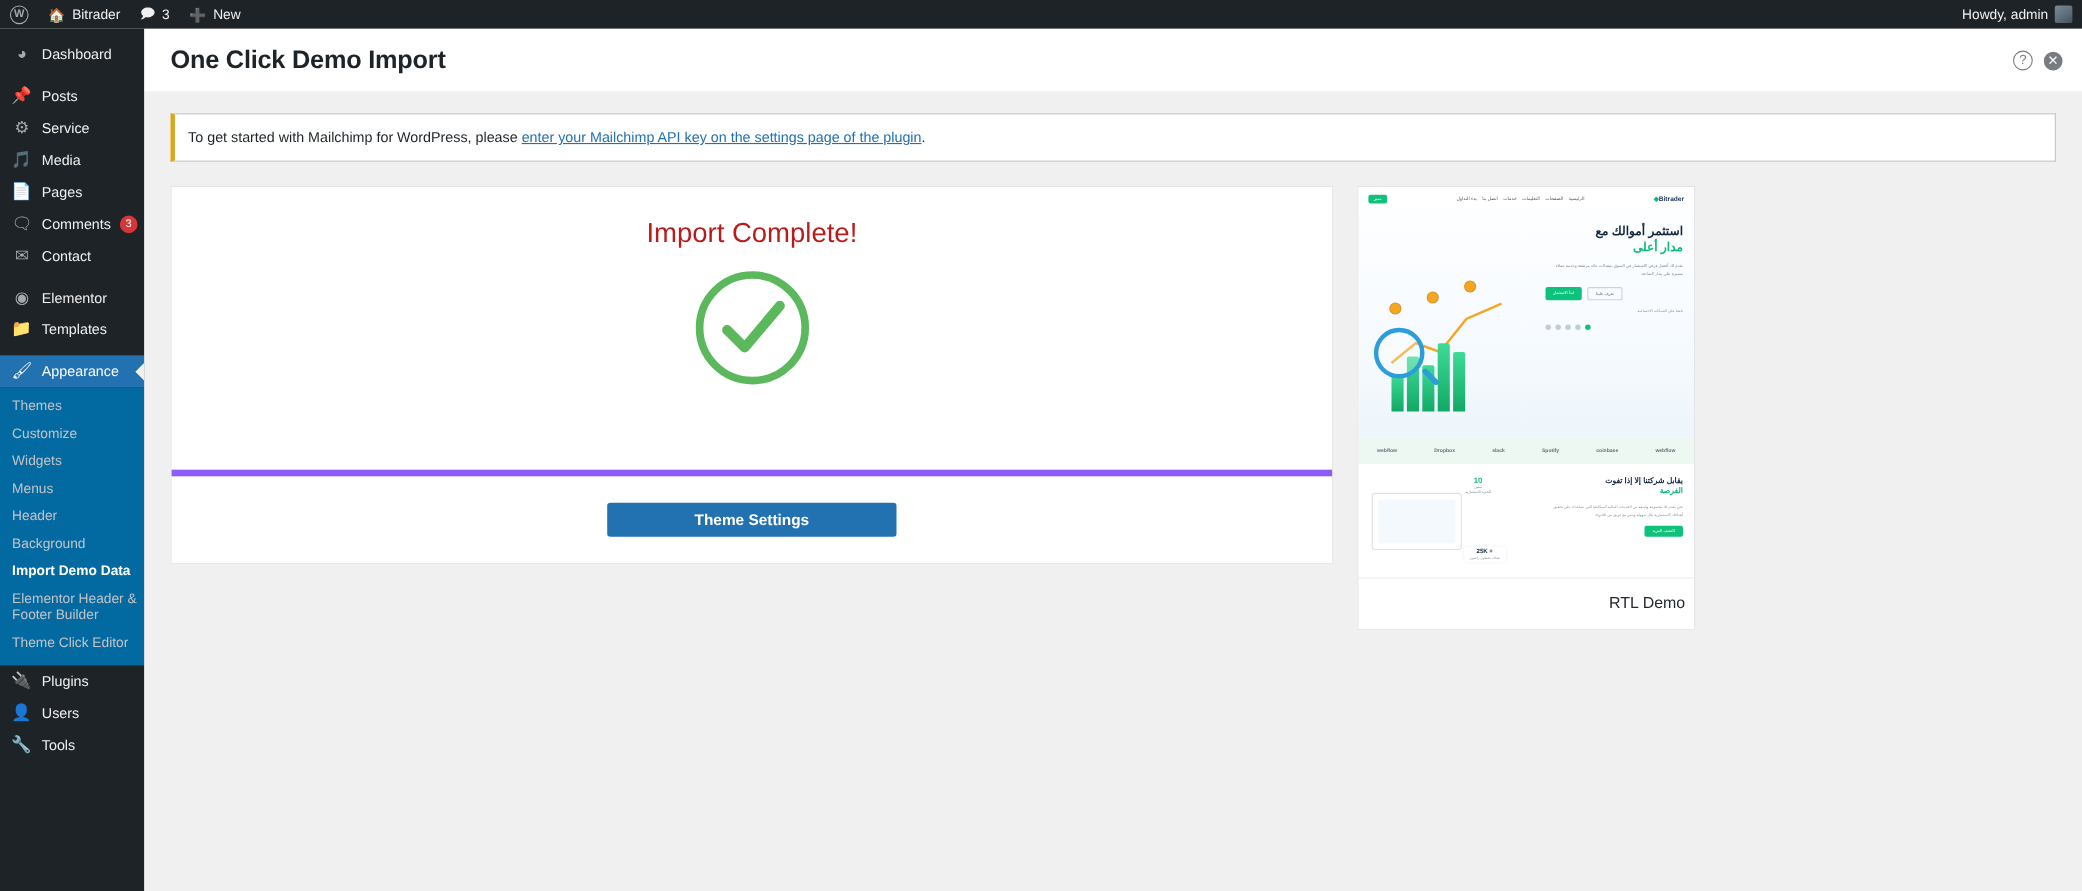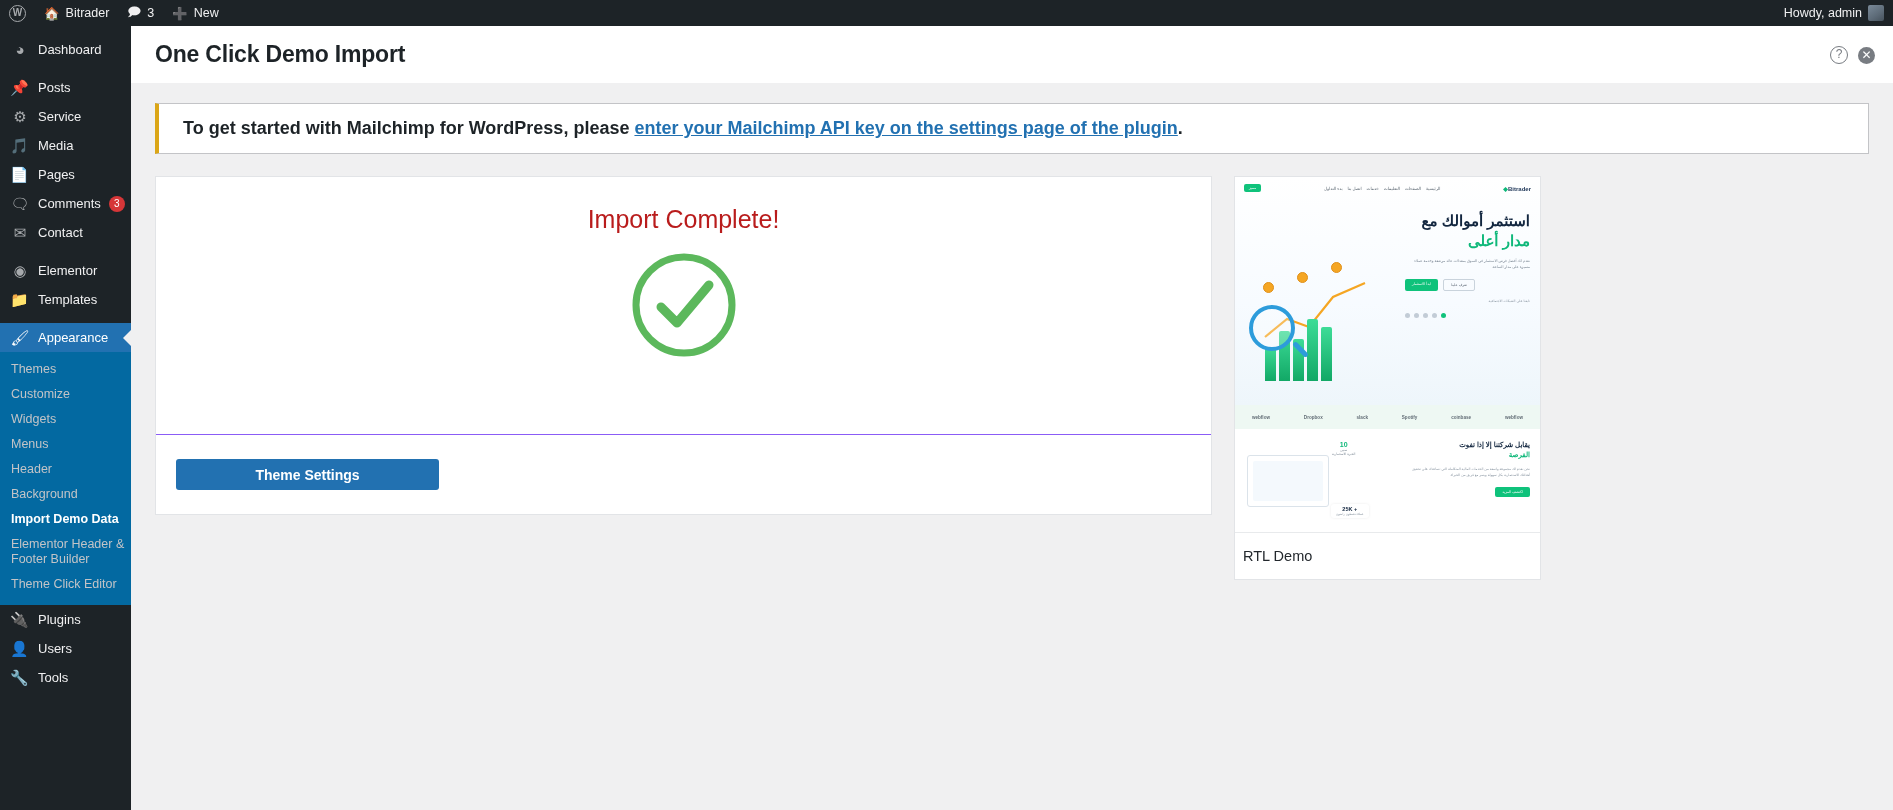--- a/index.html
+++ b/index.html
@@ -119,22 +119,22 @@
     font-size: 12px; line-height: 17px; text-align: center;
     cursor: pointer;
   }
 
   
   #notice {
     margin: 19px 24px 0 24px;
     background: #fff;
     border: 1px solid #c3c4c7;
     border-left: 4px solid #dba617;
-    padding: 11px 24px;
-    font-size: 18px; color: #1d2327; line-height: 1.5; font-weight: bold;
+    padding: 11px 12px;
+    font-size: 13px; color: #1d2327; line-height: 1.5;
   }
   #notice a { color: #2271b1; text-decoration: underline; }
 
   
   #cols {
     display: flex; gap: 22px;
     margin: 22px 24px 0 24px;
     align-items: flex-start;
   }
   #import-card {
@@ -151,40 +151,40 @@
     margin-bottom: 16px;
   }
   .card-body p.sub {
     font-size: 14.5px; color: #444; margin-bottom: 24px;
   }
   .check-wrap {
     display: flex; justify-content: center;
     margin: 14px 0 34px 0;
   }
   .card-footer {
-    border-top: 1px solid #8b5cf6;
+    border-top: 6px solid #8b5cf6;
     padding: 24px 20px;
-    display: flex; justify-content: center; gap: 26px; flex-direction: column;
+    display: flex; justify-content: center; gap: 26px;
   }
   .btn-primary {
     background: #2271b1; color: #fff;
     border: none; border-radius: 3px;
     font-size: 14px; font-weight: bold;
     width: 263px; height: 31px;
     cursor: pointer;
     font-family: "Liberation Sans", sans-serif;
   }
 
   
   #preview-card {
     flex: 0 0 307px;
     background: #fff; border: 1px solid #e2e4e7;
   }
   .preview-caption {
-    text-align: left; padding: 15px 8px;
+    text-align: right; padding: 15px 8px;
     font-size: 14.5px; color: #23282d;
     border-top: 1px solid #e8eaec;
   }
   .thumb { width: 305px; height: 355px; overflow: hidden; position: relative; }
 
   
   .mock-top {
     height: 228px; position: relative;
     background: linear-gradient(180deg,#ffffff 0%,#f7fbff 55%,#eef6fb 100%);
   }
@@ -197,21 +197,21 @@
   .mock-logo .dot { color: #0fb87a; }
   .badge-green {
     background: #0fc27b; color: #fff; font-size: 3.6px;
     padding: 2px 5px; border-radius: 2px;
   }
   .mock-head {
     position: absolute; right: 10px; top: 34px;
     width: 125px; text-align: right; direction: rtl;
   }
   .mock-head .h1 {
-    font-size: 15px; font-weight: bold; color: #12263f; line-height: 1.35;
+    font-size: 11px; font-weight: bold; color: #12263f; line-height: 1.35;
   }
   .mock-head .h1 em { color: #0fb87a; font-style: normal; }
   .mock-head .p {
     font-size: 3.7px; color: #7b8794; line-height: 1.8; margin-top: 6px;
   }
   .mock-btns { display: flex; gap: 5px; justify-content: flex-end; margin-top: 8px; }
   .mb { font-size: 3.6px; padding: 3px 7px; border-radius: 2px; }
   .mb.g { background: #0fc27b; color: #fff; }
   .mb.o { border: 0.7px solid #c9d3dc; color: #5a6673; }
   .mock-social { display:flex; gap:4px; justify-content:flex-end; margin-top:10px; align-items:center; }

